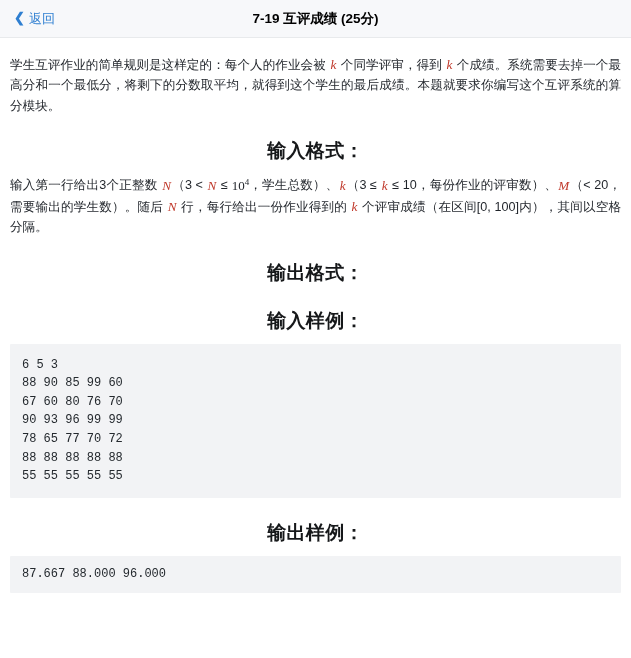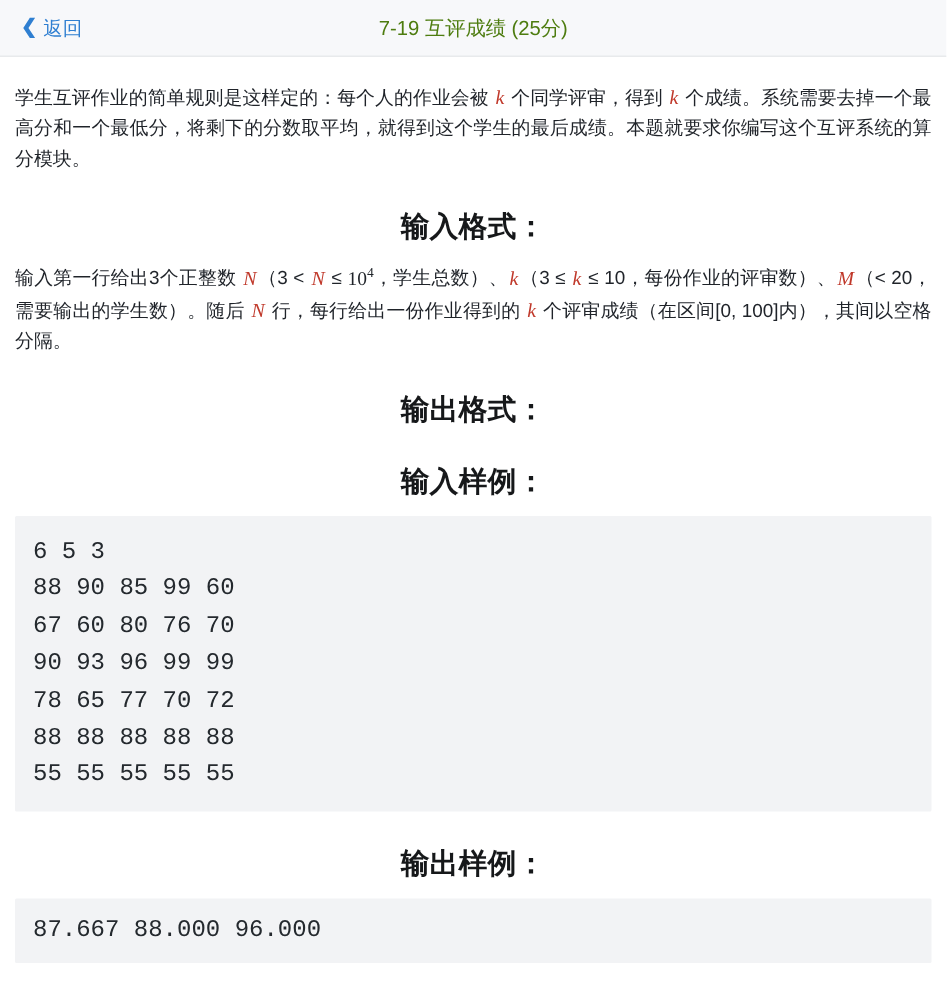--- a/index.html
+++ b/index.html
@@ -39,22 +39,22 @@
     line-height: 1;
     position: relative;
     top: -1px;
   }
   #problem-title {
     position: absolute;
     left: 0;
     right: 0;
     text-align: center;
     font-size: 13.5px;
-    font-weight: normal;
-    color: #4d7c0f;
+    font-weight: bold;
+    color: #000000;
     pointer-events: none;
   }
   #content {
     padding: 10px 10px 0 10px;
   }
   p.para {
     margin: 6px 0 0 0;
     line-height: 1.62;
     font-size: 12.6px;
     text-align: justify;
@@ -81,21 +81,21 @@
     margin-top: 12px;
   }
   .pow sup {
     font-size: 9px;
   }
   pre.code {
     background: #f2f3f5;
     margin: 4px 0 0 0;
     padding: 12px 12px;
     font-family: "Liberation Mono", monospace;
-    font-size: 16px;
+    font-size: 12px;
     line-height: 1.55;
     color: #24292e;
     white-space: pre;
     border-radius: 1px;
     overflow: hidden;
   }
   pre.code.single {
     padding: 11px 12px;
     line-height: 1.3;
   }

